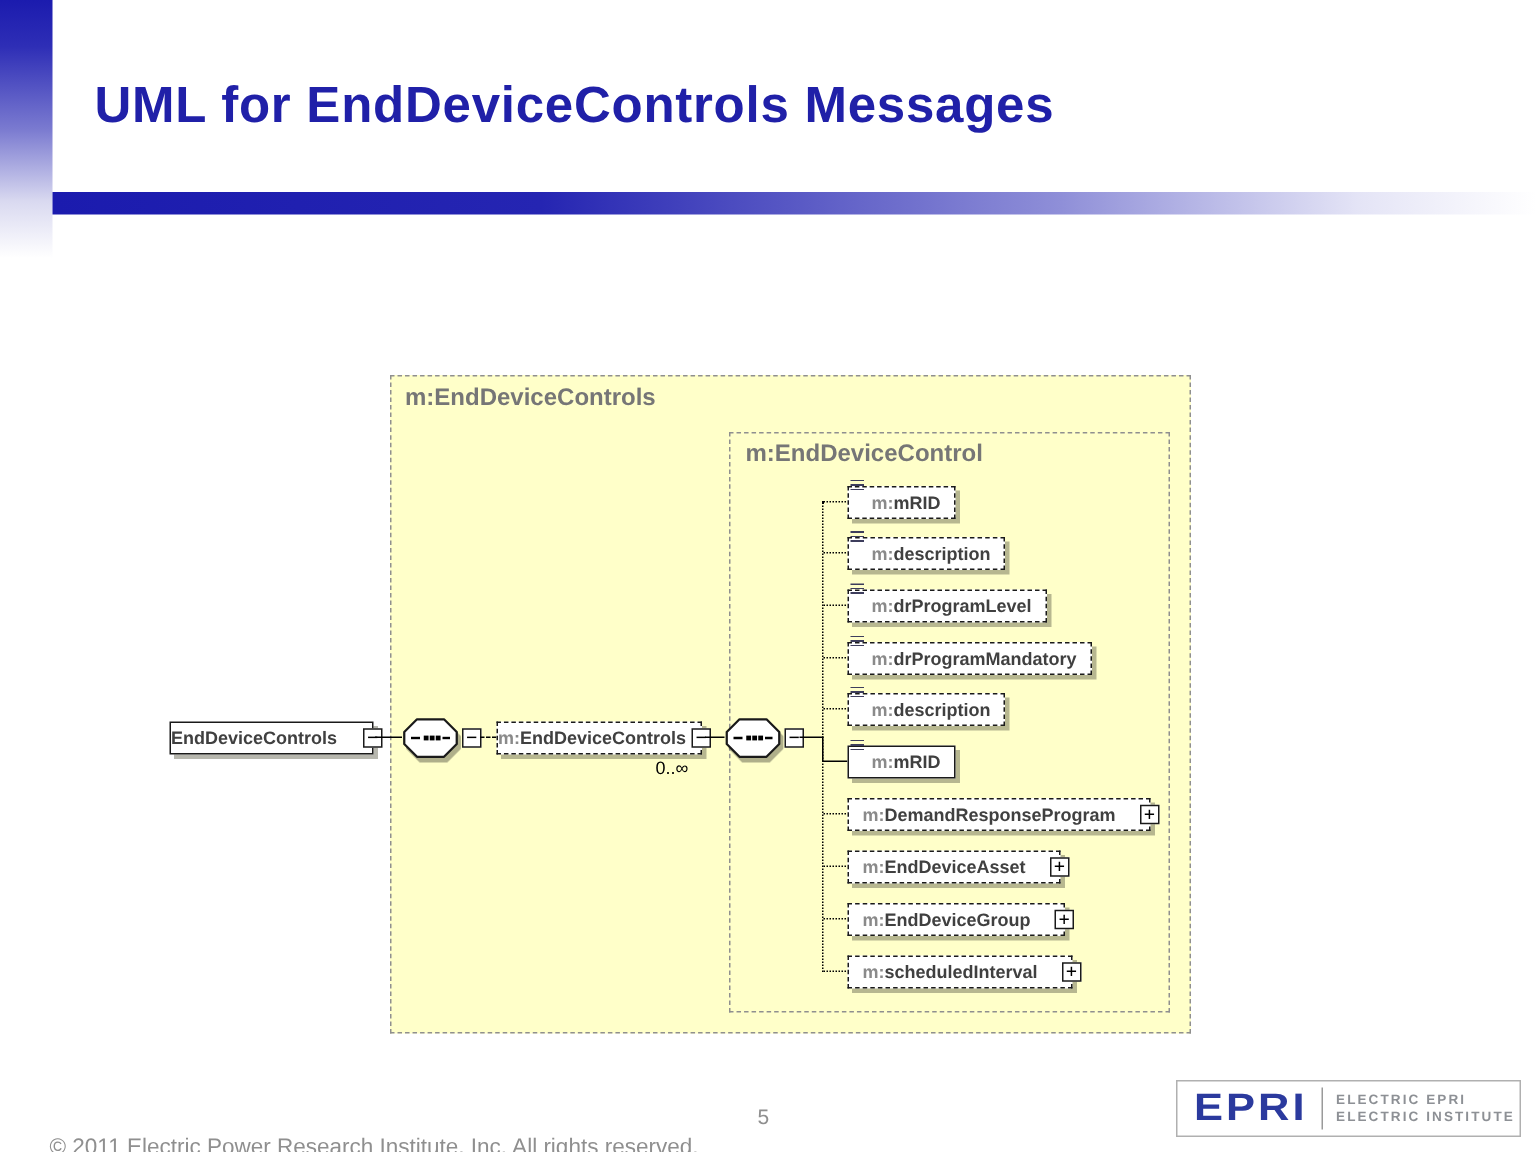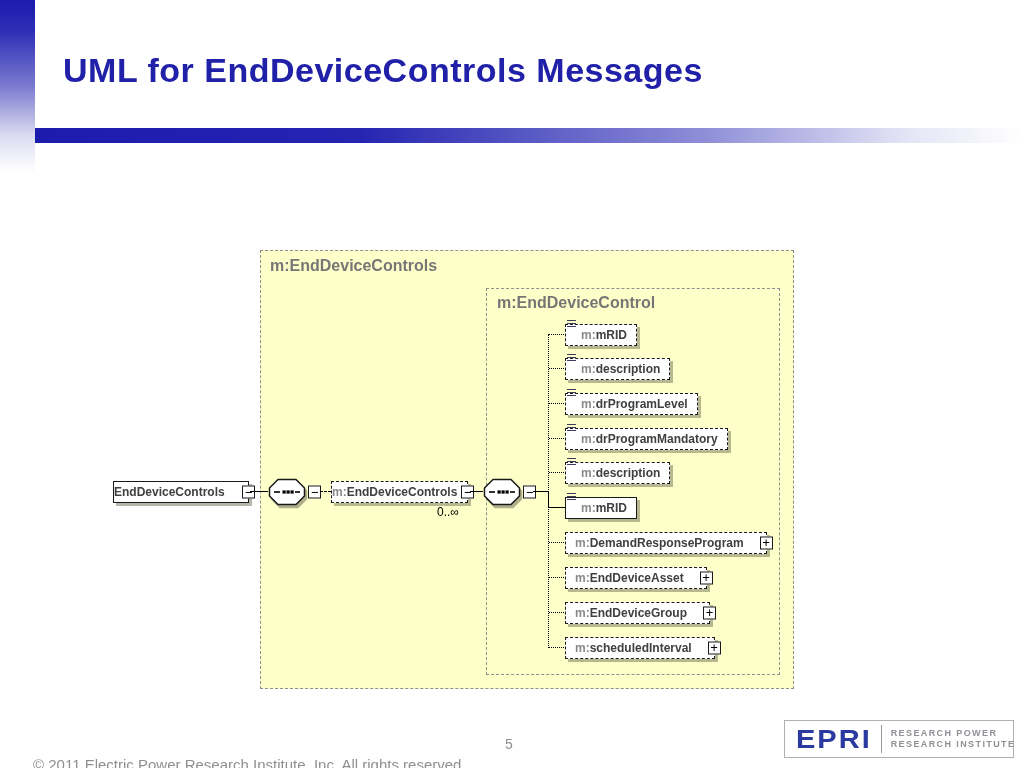--- a/index.html
+++ b/index.html
@@ -193,18 +193,18 @@
     </div>
   </div>
 
   <div class="copyright">© 2011 Electric Power Research Institute, Inc. All rights reserved.</div>
   <div class="pagenum">5</div>
 
   <div class="logo">
     <span class="logo-word">EPRI</span>
     <span class="logo-sep"></span>
     <span class="logo-text">
-      <span>RESEARCH POWER</span><br>
-      <span>RESEARCH INSTITUTE</span>
+      <span>ELECTRIC EPRI</span><br>
+      <span>ELECTRIC INSTITUTE</span>
     </span>
   </div>
 
 </div>
 
 </body></html>

